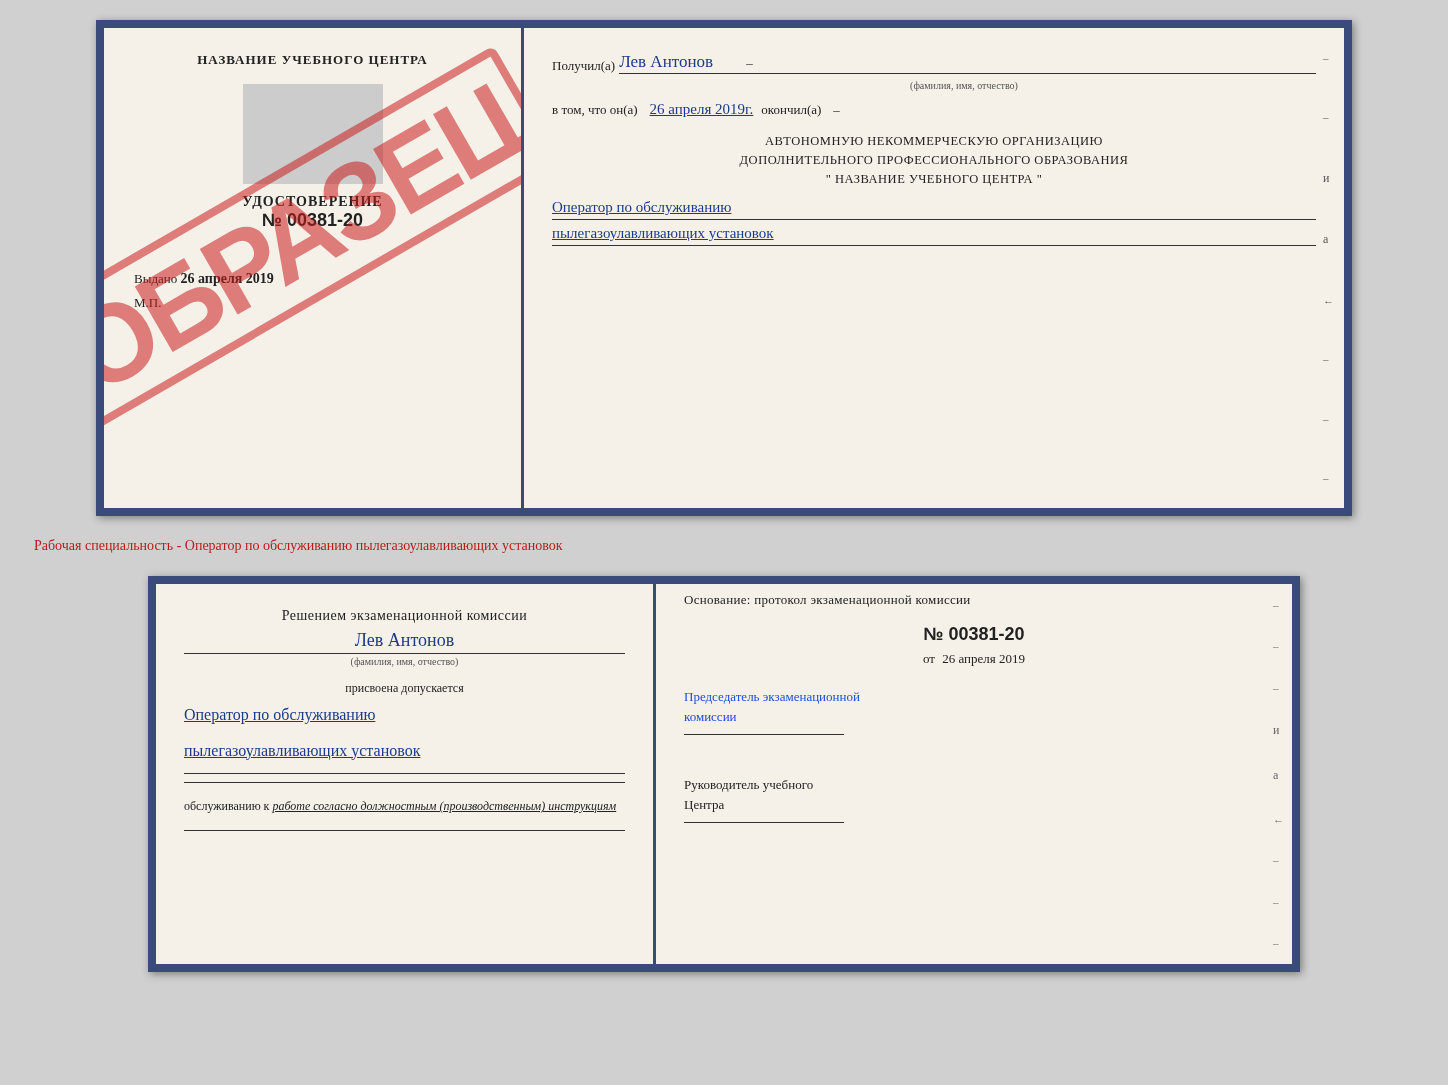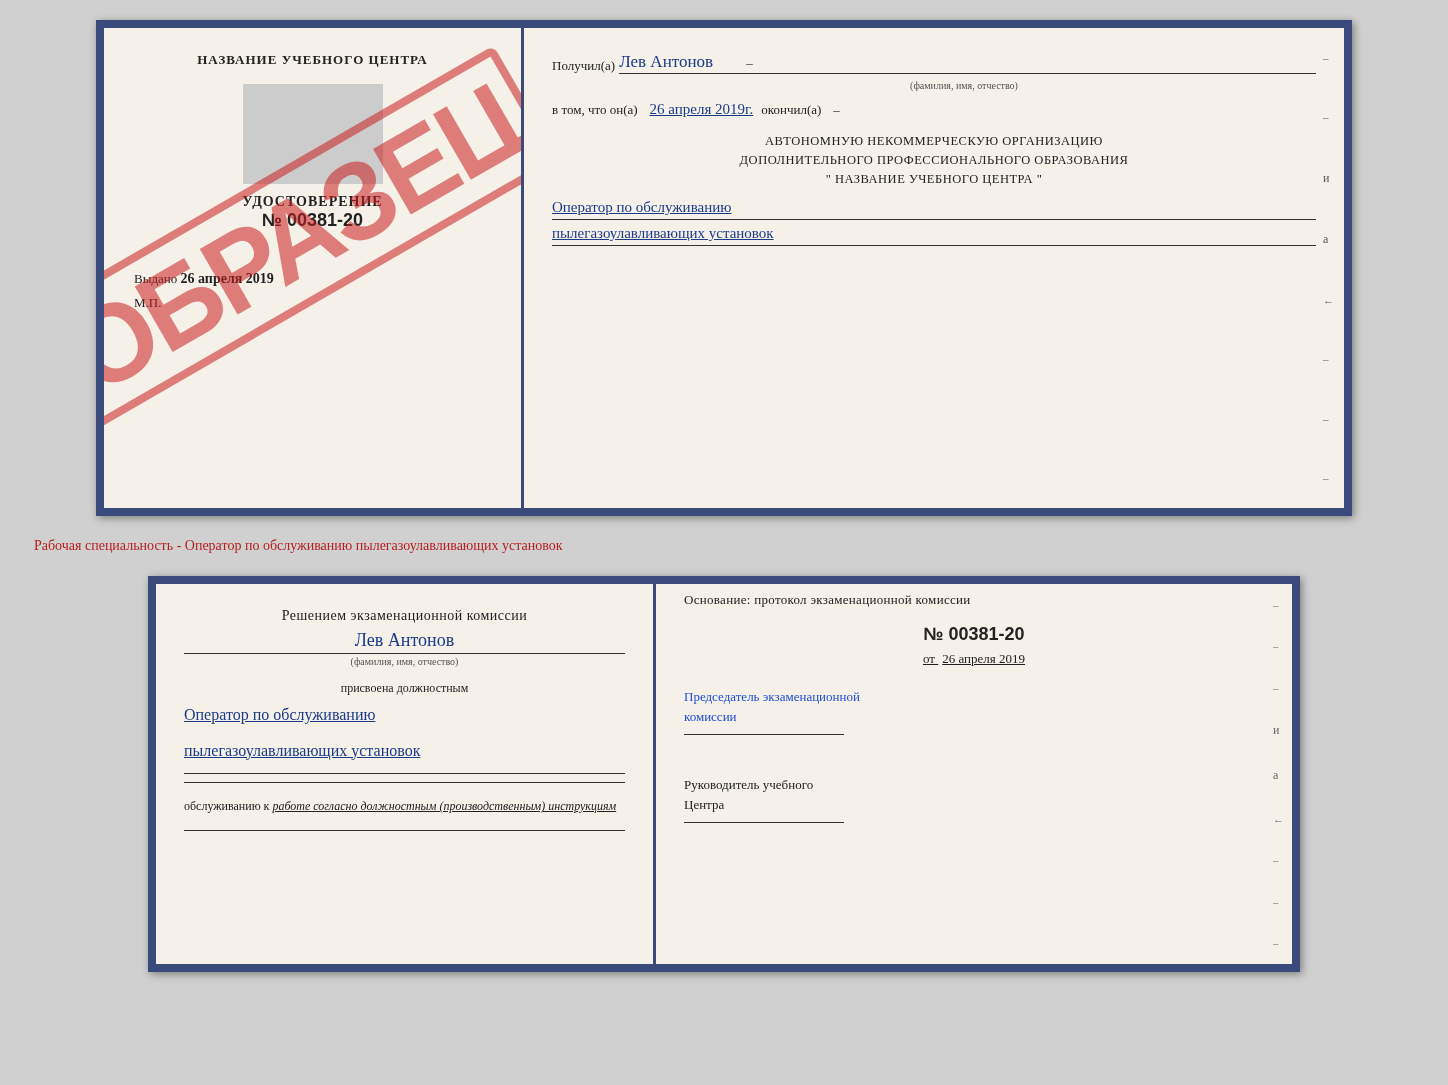--- a/index.html
+++ b/index.html
@@ -290,21 +290,20 @@
       text-align: center;
       font-family: Arial, sans-serif;
       margin-bottom: 6px;
     }
 
     .ot-date {
       font-size: 13px;
       color: #222;
       margin-bottom: 20px;
       text-align: center;
-      text-decoration: underline;
     }
 
     .komissia-chair {
       font-size: 13px;
       color: #1d4ed8;
       margin-bottom: 40px;
       line-height: 1.5;
     }
 
     .rukovoditel {
@@ -406,21 +405,21 @@
 </div>
 
 <div class="separator-label">Рабочая специальность - Оператор по обслуживанию пылегазоулавливающих установок</div>
 
 <div class="bottom-doc">
 
   <div class="bottom-left">
     <div class="komissia-heading">Решением экзаменационной комиссии</div>
     <div class="komissia-name">Лев Антонов</div>
     <div class="fio-sub">(фамилия, имя, отчество)</div>
-    <div class="prisvoena-text">присвоена должностным</div>
+    <div class="prisvoena-text">присвоена допускается</div>
     <div class="qualification-text">Оператор по обслуживанию</div>
     <div class="qualification-text">пылегазоулавливающих установок</div>
     <div class="bottom-underline"></div>
     <div class="bottom-underline"></div>
     <div class="dopuskaetsya-text">
       <span>обслуживанию к</span>
       <span class="italic-underline">работе согласно должностным (производственным) инструкциям</span>
     </div>
     <div class="bottom-underline" style="margin-top:16px;"></div>
   </div>

